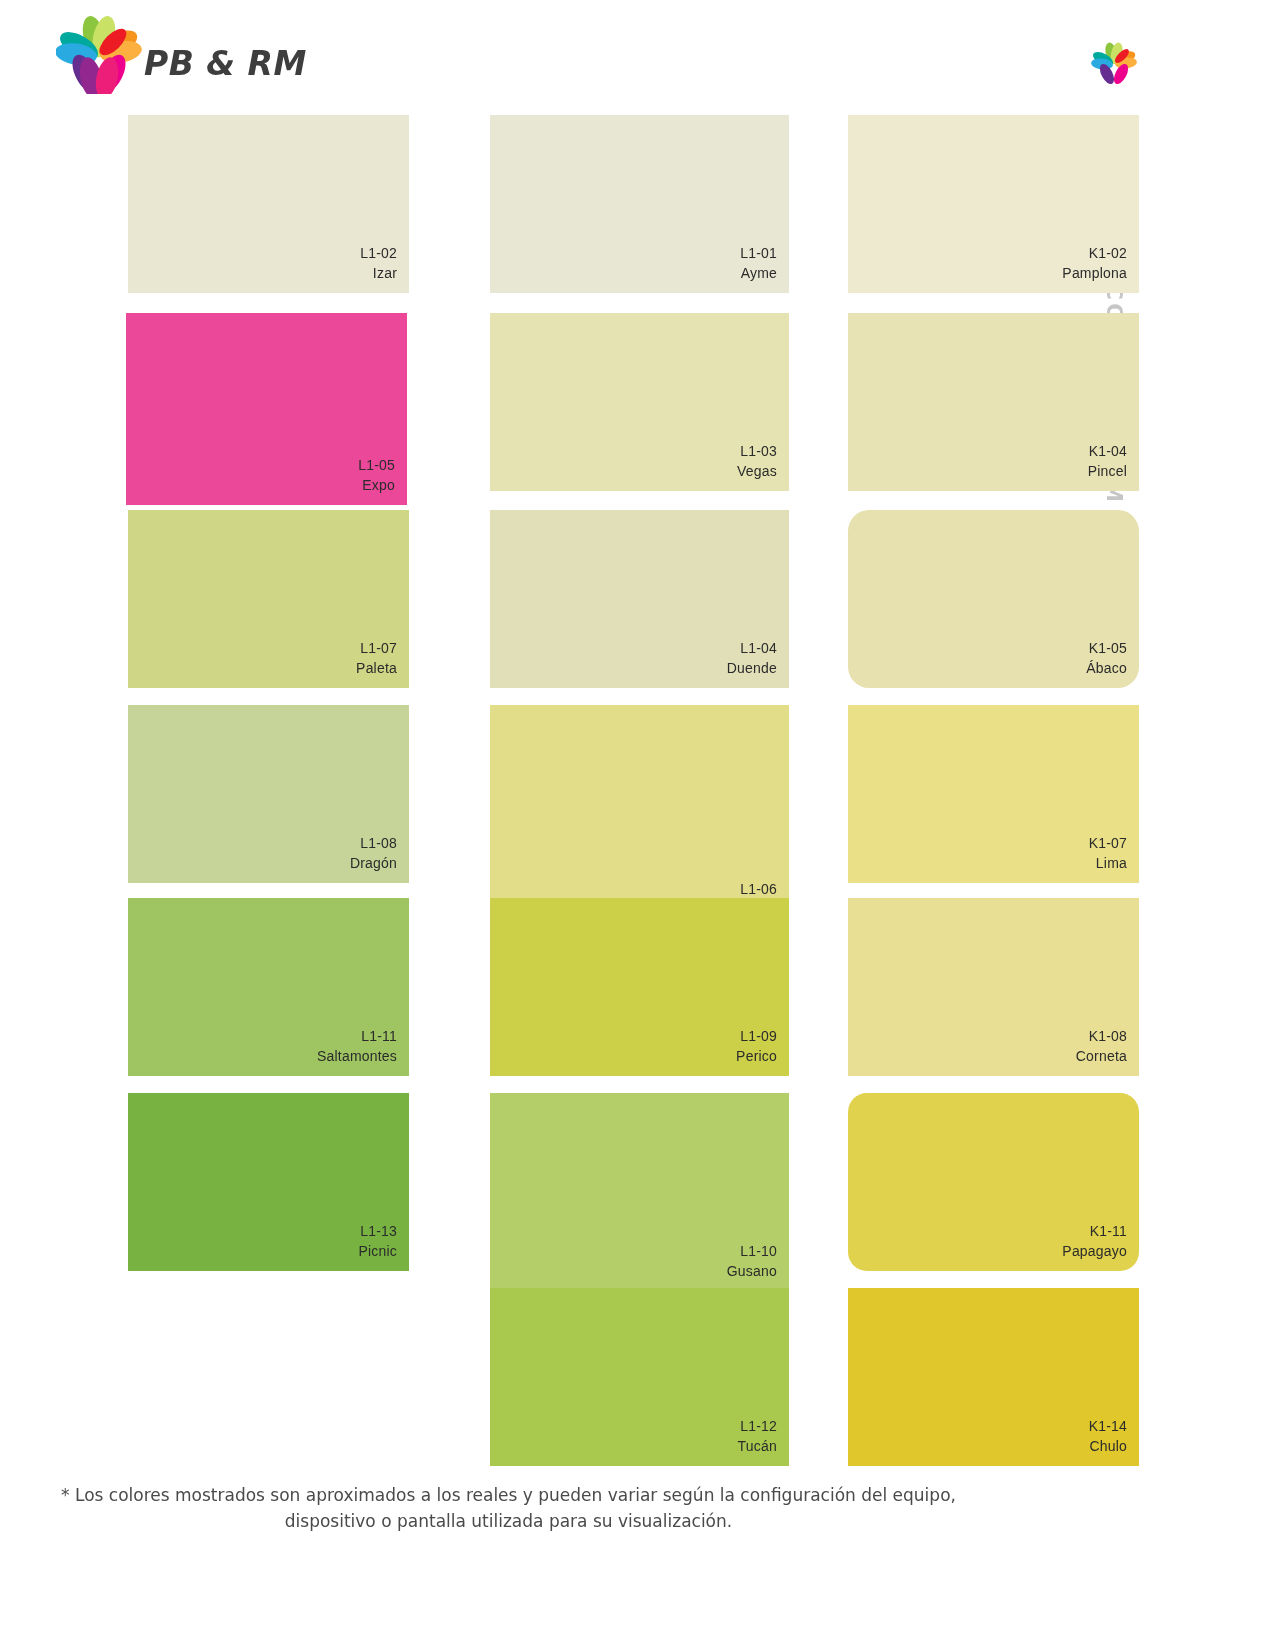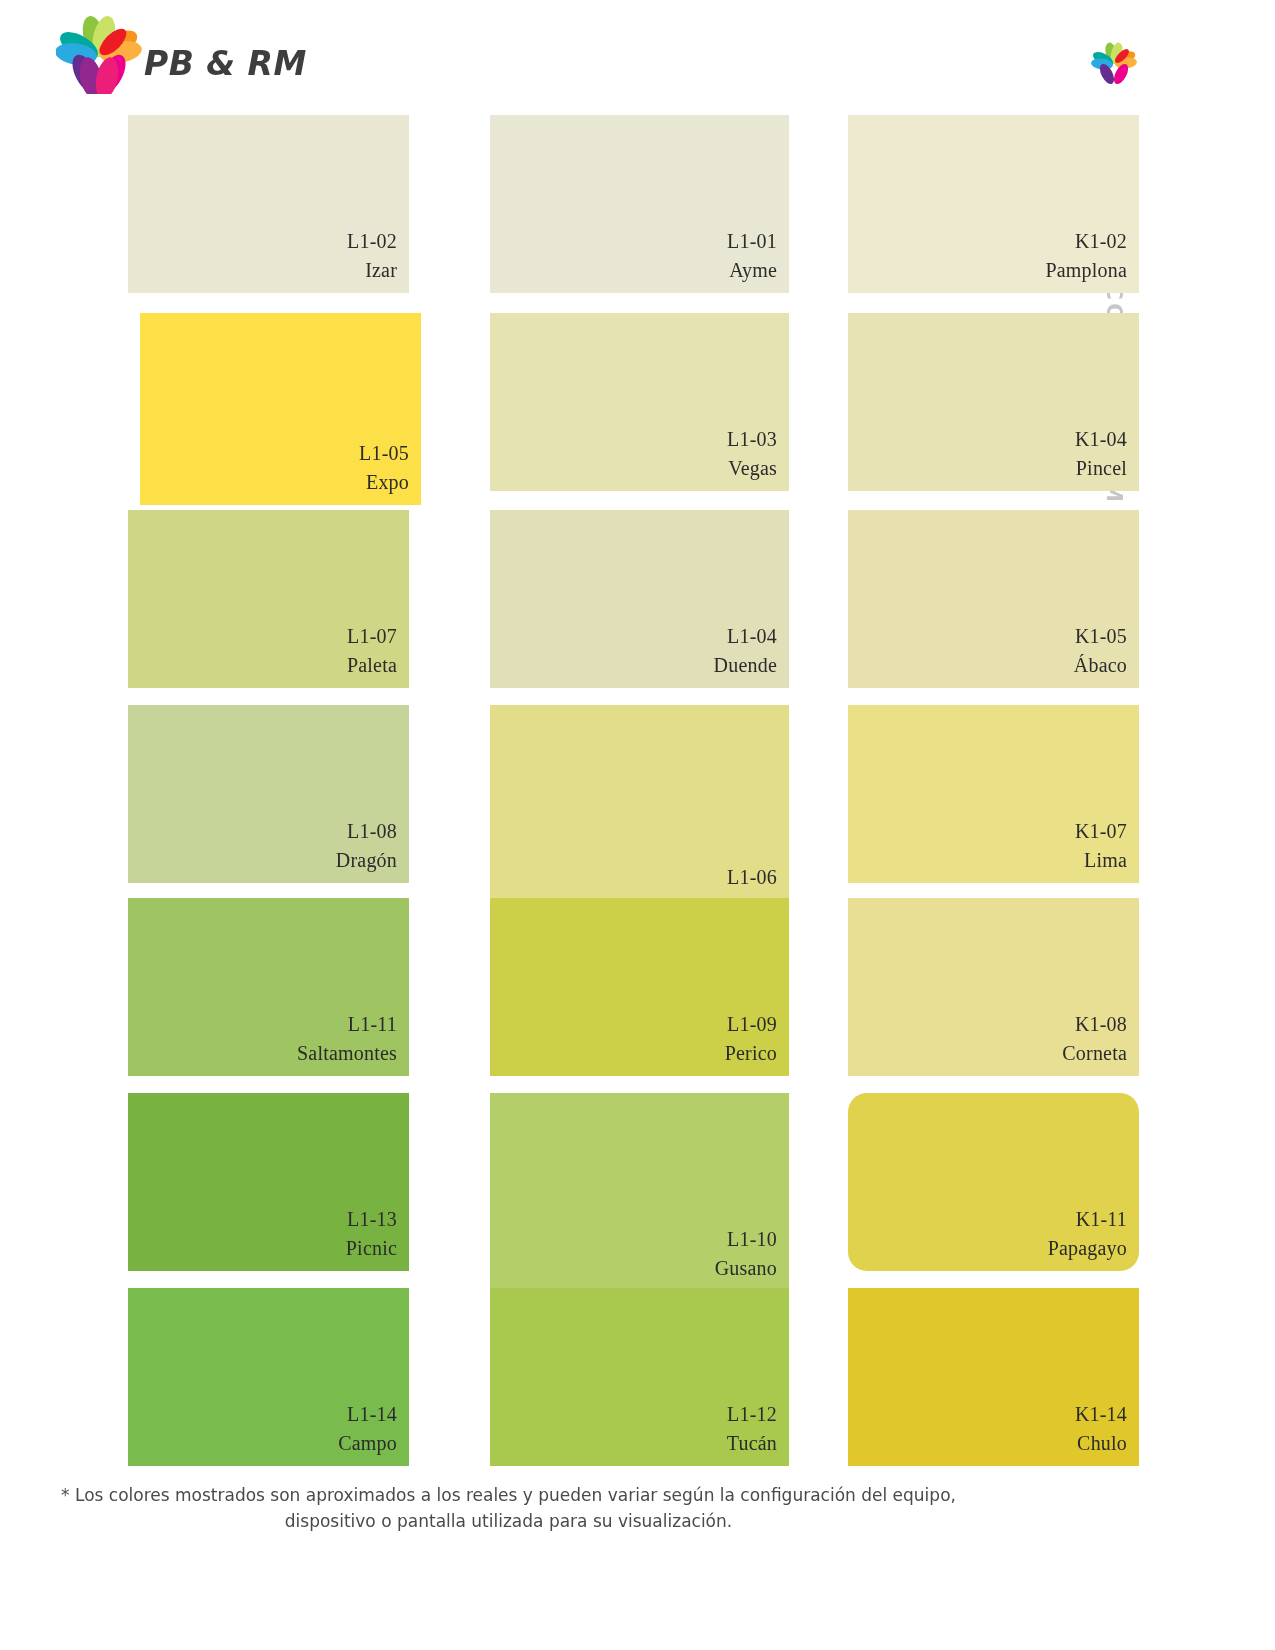--- a/index.html
+++ b/index.html
@@ -94,22 +94,22 @@
   .swatch .labels {
     position: absolute;
     right: 12px;
     bottom: 9px;
     text-align: right;
     line-height: 1.42;
   }
   .swatch .code,
   .swatch .name {
     display: block;
-    font-family: Liberation Serif, serif;
-    font-size: 20px;
+    font-family: Liberation Sans, sans-serif;
+    font-size: 14px;
     color: #2b2b2b;
     white-space: nowrap;
     letter-spacing: 0.2px;
   }
 
   
   .footer {
     position: absolute;
     left: 0;
     top: 1482px;
@@ -179,21 +179,21 @@
         <span class="code">L1-01</span>
         <span class="name">Ayme</span>
       </div>
     </div>
     <div class="swatch" style="left: 848px; top: 115px; width: 291px; height: 178px; background: rgb(237, 234, 208);">
       <div class="labels">
         <span class="code">K1-02</span>
         <span class="name">Pamplona</span>
       </div>
     </div>
-    <div class="swatch" style="left: 140px; top: 313px; width: 281px; height: 192px; background: #fde047;">
+    <div class="swatch" style="left: 126px; top: 313px; width: 281px; height: 192px; background: #ec4899;">
       <div class="labels">
         <span class="code">L1-05</span>
         <span class="name">Expo</span>
       </div>
     </div>
     <div class="swatch" style="left: 490px; top: 313px; width: 299px; height: 178px; background: rgb(229, 227, 177);">
       <div class="labels">
         <span class="code">L1-03</span>
         <span class="name">Vegas</span>
       </div>
@@ -209,21 +209,21 @@
         <span class="code">L1-07</span>
         <span class="name">Paleta</span>
       </div>
     </div>
     <div class="swatch" style="left: 490px; top: 510px; width: 299px; height: 178px; background: rgb(224, 223, 184);">
       <div class="labels">
         <span class="code">L1-04</span>
         <span class="name">Duende</span>
       </div>
     </div>
-    <div class="swatch" style="left: 848px; top: 510px; width: 291px; height: 178px; background: rgb(230, 225, 174);">
+    <div class="swatch" style="left: 848px; top: 510px; width: 291px; height: 178px; background: rgb(230, 225, 174); border-radius: 21px;">
       <div class="labels">
         <span class="code">K1-05</span>
         <span class="name">Ábaco</span>
       </div>
     </div>
     <div class="swatch" style="left: 128px; top: 705px; width: 281px; height: 178px; background: rgb(198, 211, 153);">
       <div class="labels">
         <span class="code">L1-08</span>
         <span class="name">Dragón</span>
       </div>
@@ -267,26 +267,20 @@
     <div class="swatch" style="left: 490px; top: 1093px; width: 299px; height: 198px; background: rgb(180, 206, 105);">
       <div class="labels">
         <span class="code">L1-10</span>
         <span class="name">Gusano</span>
       </div>
     </div>
     <div class="swatch" style="left: 848px; top: 1093px; width: 291px; height: 178px; background: rgb(224, 210, 76); border-radius: 19px;">
       <div class="labels">
         <span class="code">K1-11</span>
         <span class="name">Papagayo</span>
-      </div>
-    </div>
-    <div class="swatch" style="left: 128px; top: 1288px; width: 281px; height: 178px; background: rgb(121, 187, 76);">
-      <div class="labels">
-        <span class="code">L1-14</span>
-        <span class="name">Campo</span>
       </div>
     </div>
     <div class="swatch" style="left: 490px; top: 1288px; width: 299px; height: 178px; background: rgb(168, 201, 78);">
       <div class="labels">
         <span class="code">L1-12</span>
         <span class="name">Tucán</span>
       </div>
     </div>
     <div class="swatch" style="left: 848px; top: 1288px; width: 291px; height: 178px; background: rgb(223, 199, 44);">
       <div class="labels">

